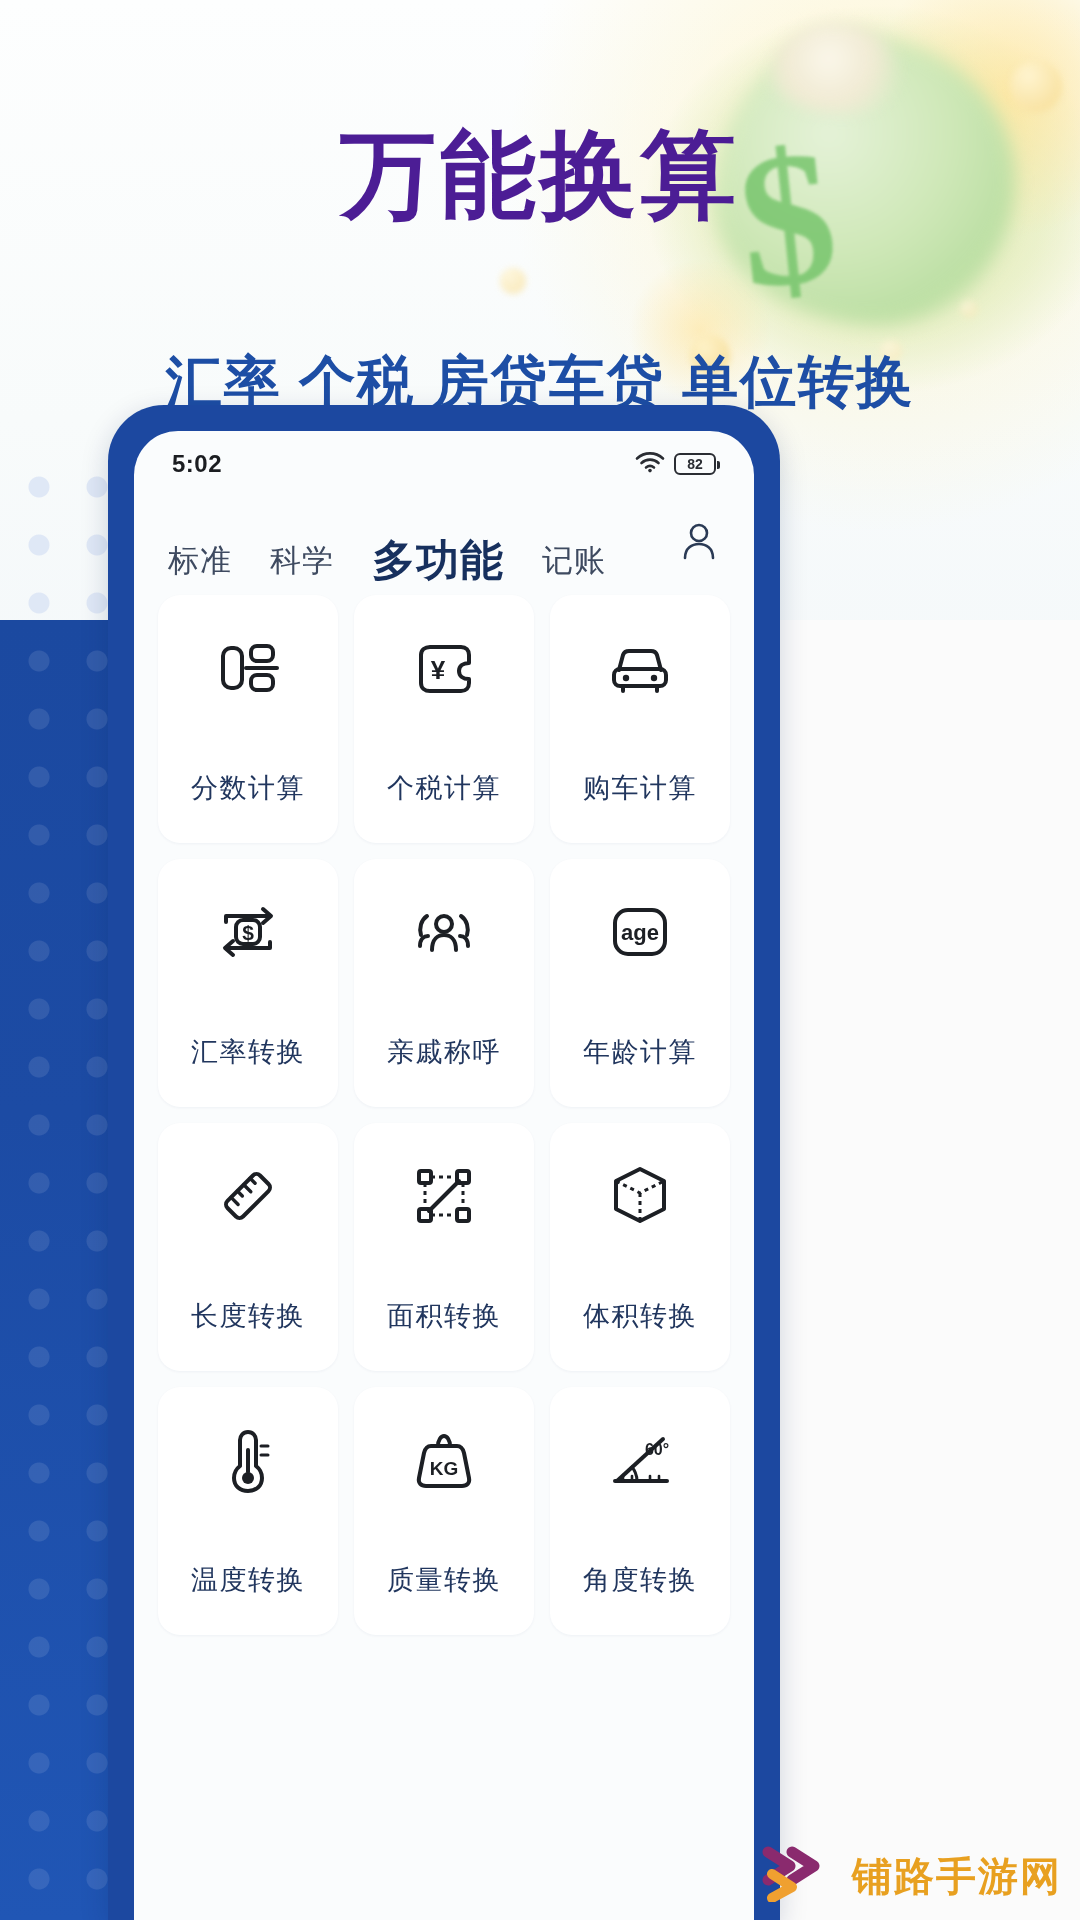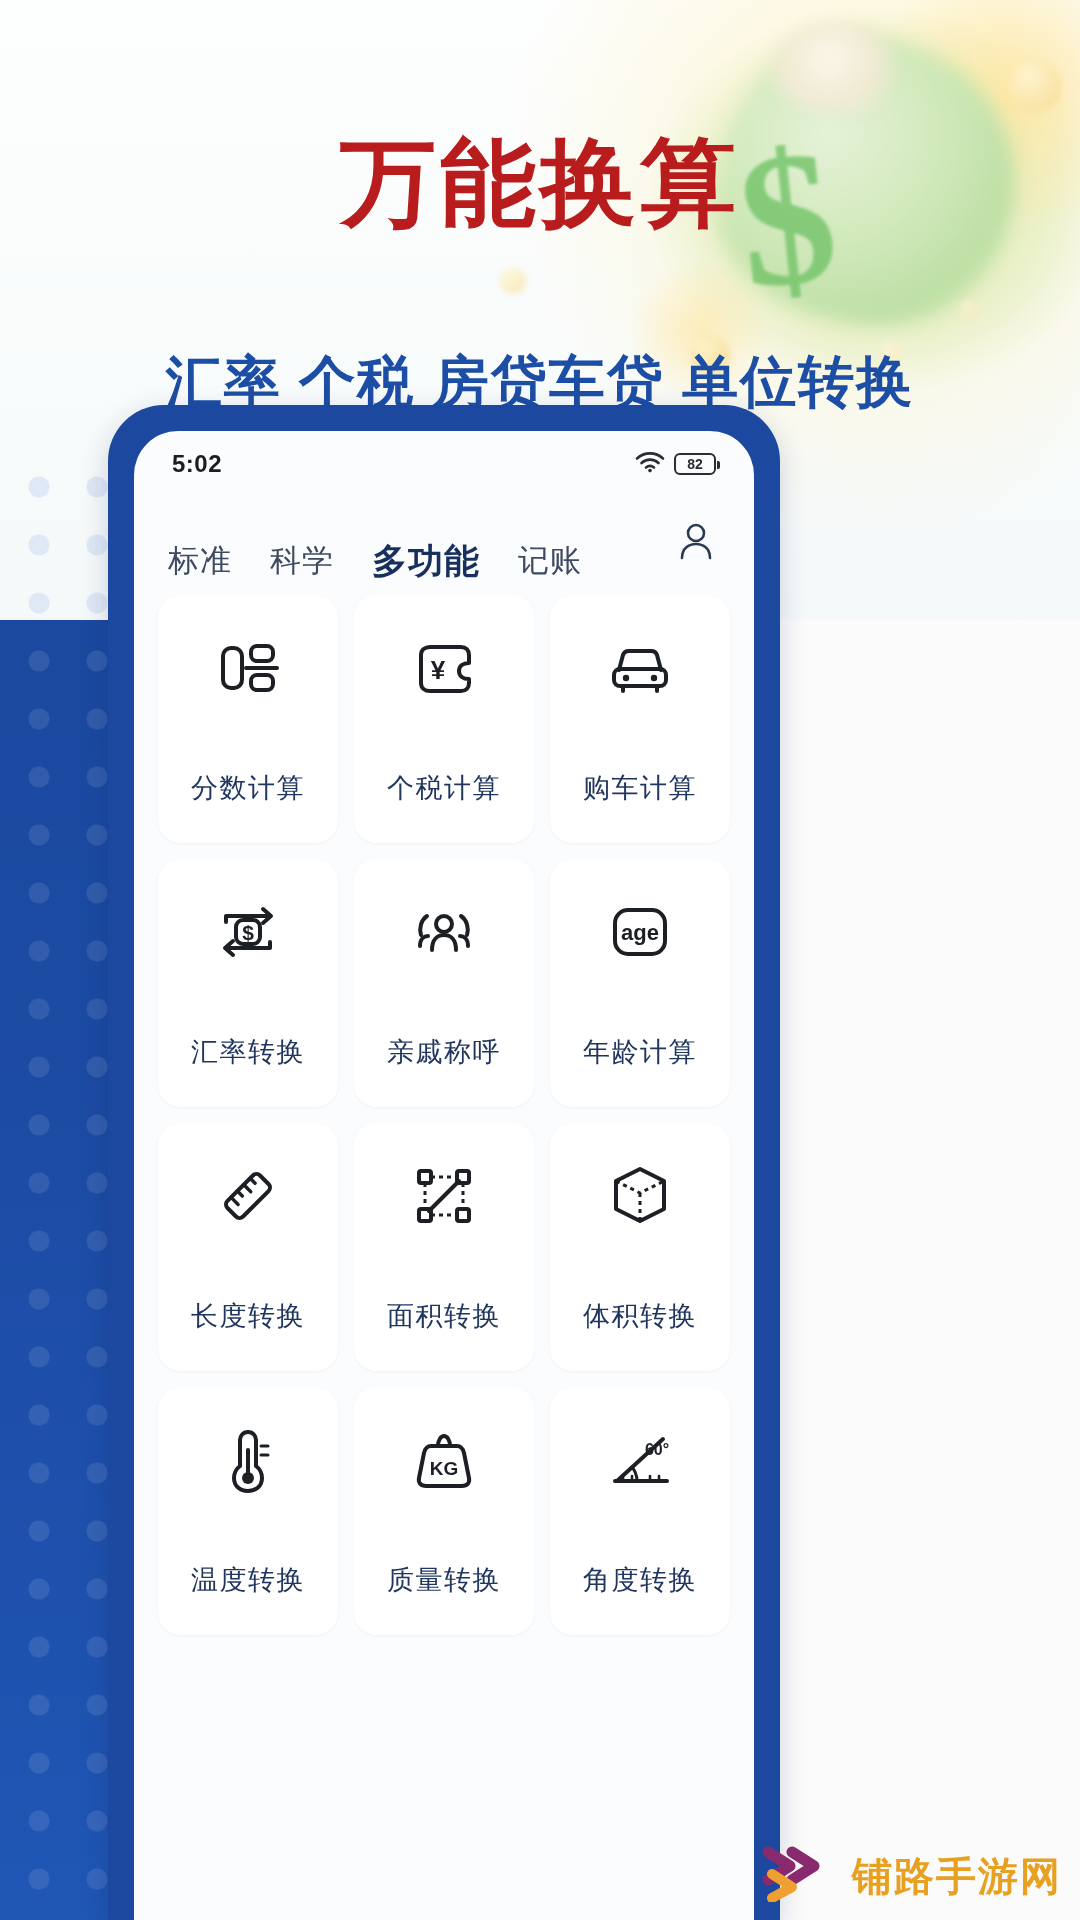--- a/index.html
+++ b/index.html
@@ -45,24 +45,24 @@
     transform: rotate(-6deg);
   }
   .coin { position: absolute; border-radius: 50%; filter: blur(3px); }
   .coin.a { left: 1010px; top: 60px;  width: 52px; height: 52px; background: radial-gradient(circle at 35% 30%, #fff4cf, #f6dc93); }
   .coin.b { left: 500px;  top: 268px; width: 26px; height: 26px; background: radial-gradient(circle at 35% 30%, #fff6d8, #f7e2a6); opacity:.85; }
   .coin.c { left: 690px;  top: 335px; width: 40px; height: 40px; background: radial-gradient(circle at 35% 30%, #fff3c9, #f3d88d); opacity:.9; }
   .coin.d { left: 880px;  top: 340px; width: 22px; height: 22px; background: radial-gradient(circle at 35% 30%, #fff7de, #f7e6b4); opacity:.7; }
   .coin.e { left: 960px;  top: 300px; width: 18px; height: 18px; background: radial-gradient(circle at 35% 30%, #fff7de, #f6e3ad); opacity:.6; }
 
   .promo-title {
-    position: absolute; left: 0; top: 120px; width: 1080px;
+    position: absolute; left: 0; top: 112px; width: 1080px;
     text-align: center;
     font-size: 96px; font-weight: 700; letter-spacing: 4px;
-    color: #b91c1c;
+    color: #4c1d95;
     font-family: "Liberation Sans", "DejaVu Sans", sans-serif;
   }
   .promo-sub {
     position: absolute; left: 0; top: 345px; width: 1080px;
     text-align: center;
     font-size: 56px; font-weight: 700; letter-spacing: 2px;
     color: #1d4ea5;
   }
 
   
@@ -121,21 +121,21 @@
   }
 
   .tabs {
     height: 92px; display: flex; align-items: center;
     padding: 0 32px; gap: 34px;
   }
   .tab {
     font-size: 31px; color: #3e4a60; font-weight: 400; letter-spacing: 1px;
     padding: 4px 2px; white-space: nowrap; margin-top: 36px;
   }
-  .tab.active { font-size: 35px; font-weight: 700; color: #17305e; }
+  .tab.active { font-size: 43px; font-weight: 700; color: #17305e; }
   .tabs-spacer { flex: 1; }
   .avatar-btn { width: 52px; height: 52px; display:flex; align-items:center; justify-content:center; }
 
   .grid {
     padding: 6px 24px 0 24px;
     display: grid;
     grid-template-columns: repeat(3, 1fr);
     gap: 16px;
   }
   .card {

